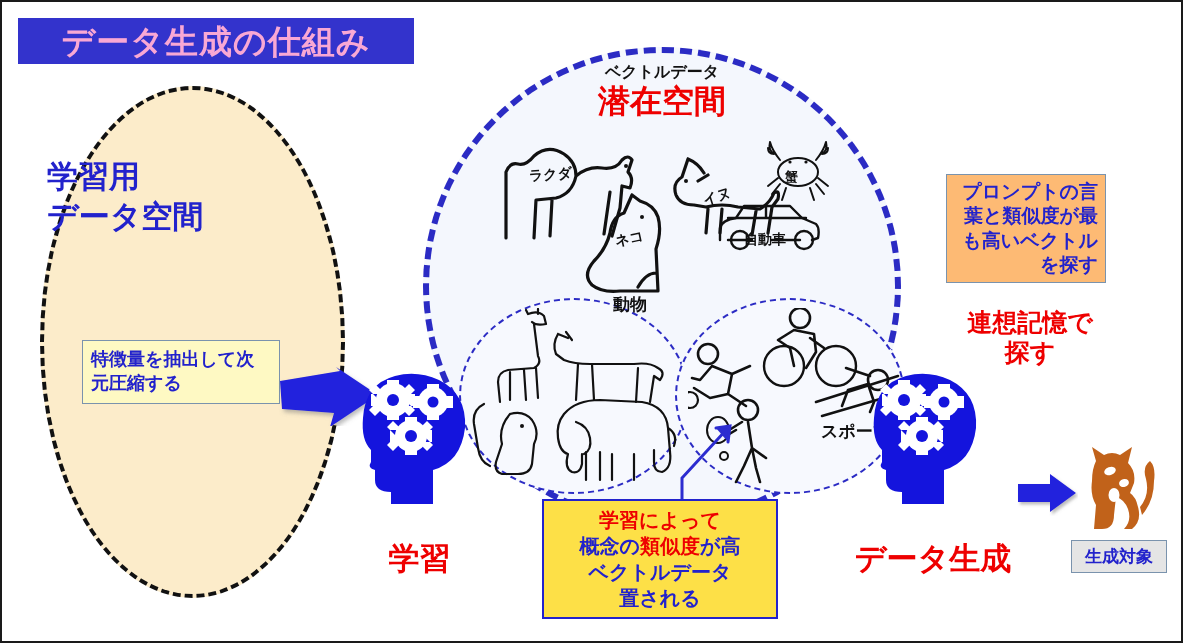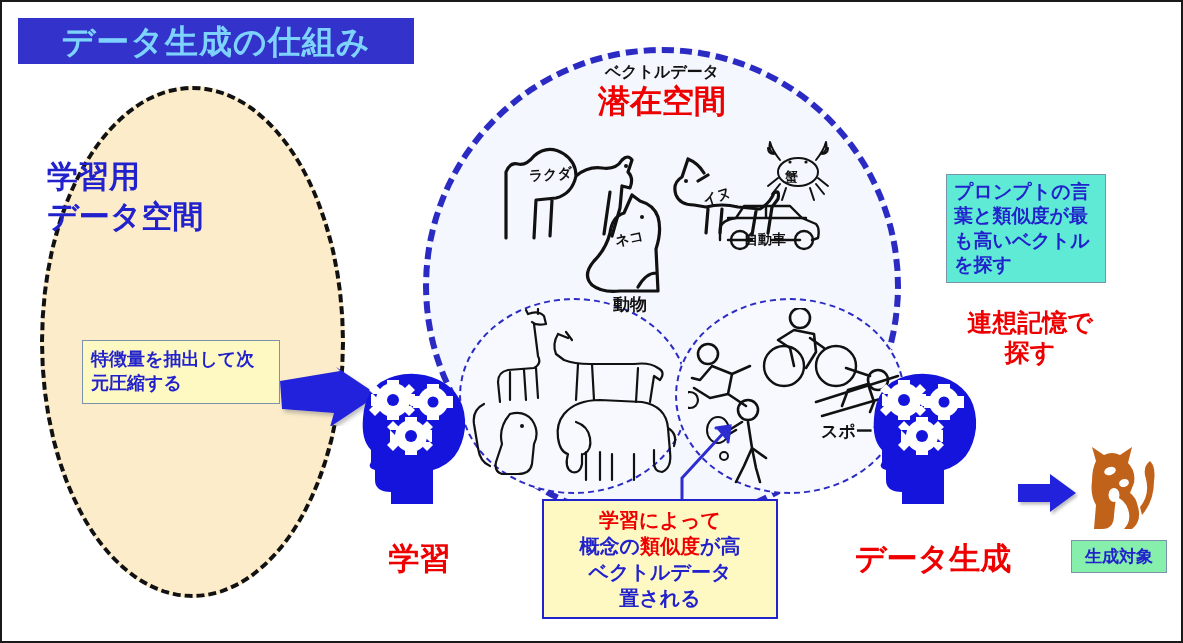--- a/index.html
+++ b/index.html
@@ -16,21 +16,21 @@
 
   
   .title-bar{
     position:absolute;left:16px;top:16px;
     width:396px;height:46px;
     background:#3333cc;
     display:flex;align-items:center;justify-content:center;
     box-sizing:border-box;
   }
   .title-bar .t{
-    color:#7dd3fc;font-size:33px;font-weight:bold;letter-spacing:1px;
+    color:#f9a8d4;font-size:33px;font-weight:bold;letter-spacing:1px;
     line-height:1;
   }
 
   
   .train-ellipse{
     position:absolute;left:38px;top:84px;
     width:305px;height:512px;
     border:4px dashed #111111;
     border-radius:50%;
     background:#fcecca;
@@ -102,48 +102,48 @@
   .red-label{
     position:absolute;color:#ee0000;font-weight:bold;text-align:center;
   }
   #label-learn{left:350px;top:536px;width:135px;font-size:31px;}
   #label-gen{left:838px;top:536px;width:186px;font-size:31px;}
 
   
   .callout-box{
     position:absolute;left:540px;top:497px;
     width:236px;padding:6px 8px;
-    background:#fef9c3;border:2px solid #2222cc;
+    background:#fde047;border:2px solid #2222cc;
     box-sizing:border-box;text-align:center;
     font-size:20px;font-weight:600;line-height:1.3;
   }
   .c-red{color:#ee0000;}
   .c-blue{color:#2222cc;}
   .callout-arrow{position:absolute;left:676px;top:416px;width:110px;height:90px;}
 
   
   .prompt-box{
     position:absolute;left:944px;top:172px;
     width:160px;padding:5px 7px;
-    background:#5eead4;border:1.5px solid #7a93ad;
+    background:#fdba74;border:1.5px solid #7a93ad;
     color:#2222cc;font-size:19px;font-weight:600;line-height:1.28;
-    box-sizing:border-box;text-align:left;
+    box-sizing:border-box;text-align:right;
   }
   .assoc-label{
     position:absolute;left:928px;top:305px;width:200px;text-align:center;
     color:#ee0000;font-size:25px;font-weight:bold;line-height:1.2;
   }
 
   
   .gen-arrow{position:absolute;left:1014px;top:470px;width:62px;height:44px;}
   .cat-target{position:absolute;left:1078px;top:443px;width:78px;height:88px;}
   .target-box{
     position:absolute;left:1069px;top:538px;
     width:96px;padding:4px 2px;
-    background:#86efac;border:1.5px solid #7a93ad;
+    background:#e5e5e5;border:1.5px solid #7a93ad;
     color:#2222cc;font-size:17px;font-weight:600;text-align:center;
     box-sizing:border-box;
   }
 
   .svg-icon{position:absolute;}
 </style>
 </head>
 <body>
 
 <div id="canvas">

